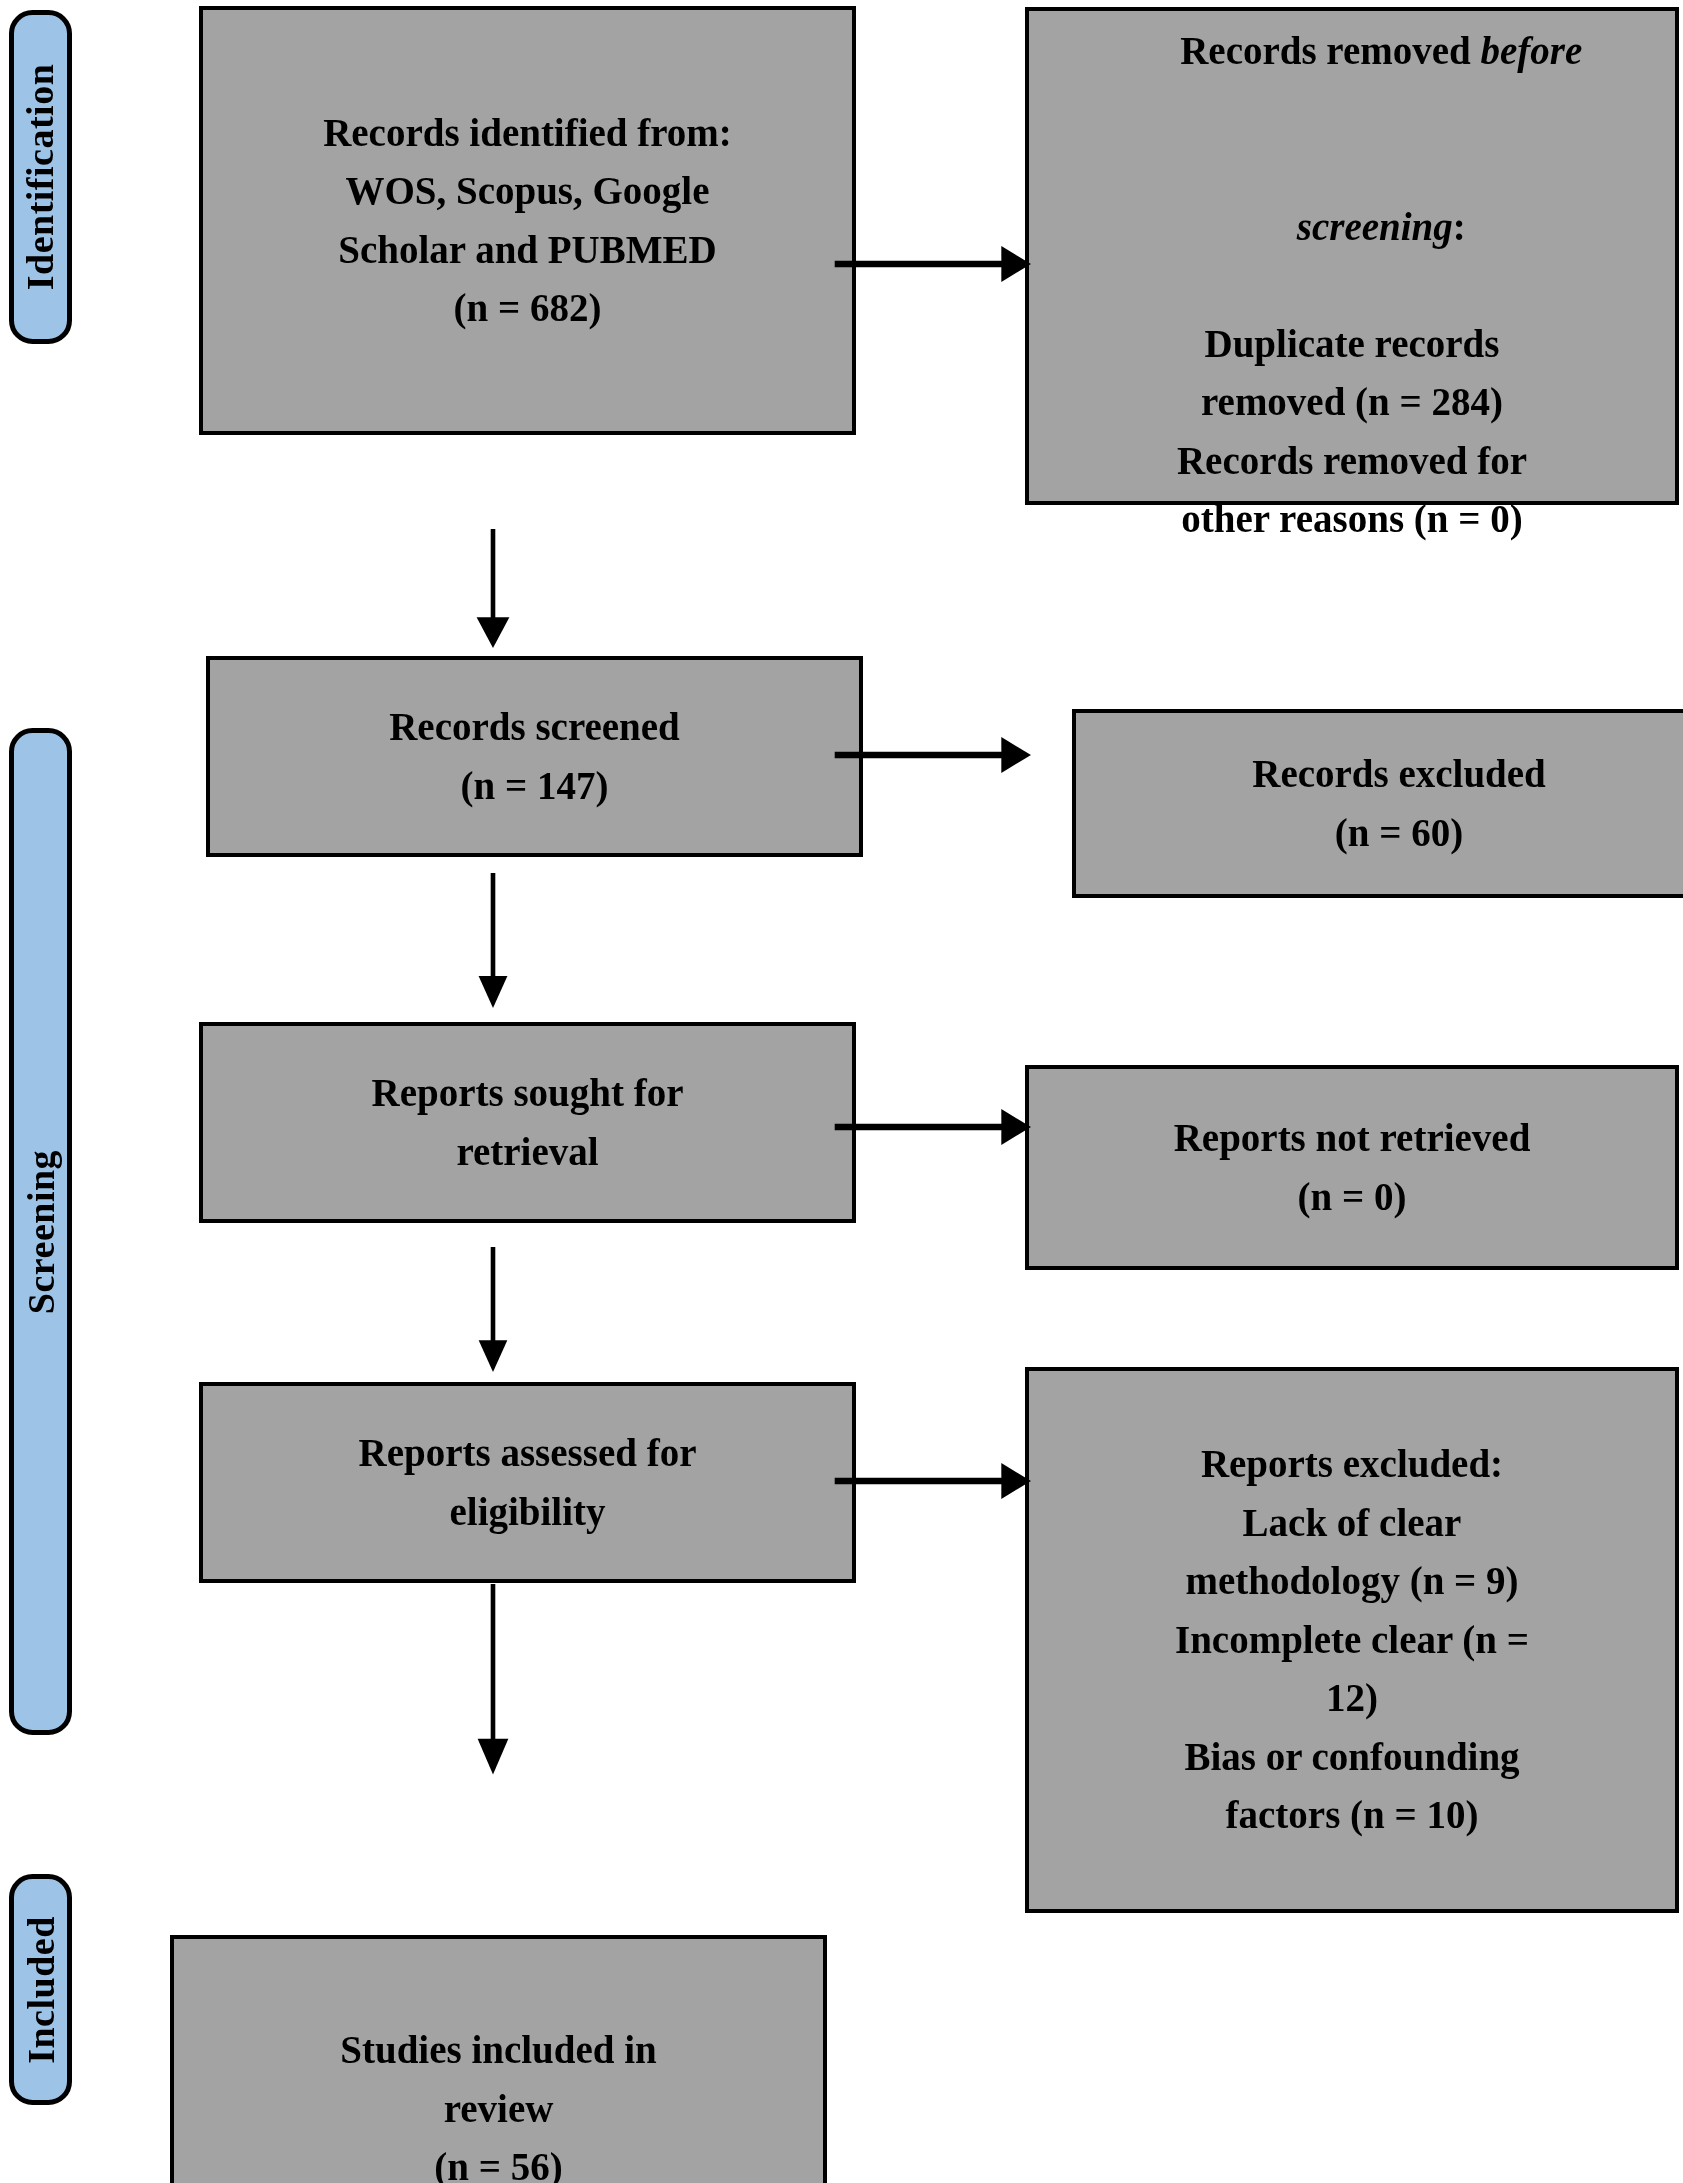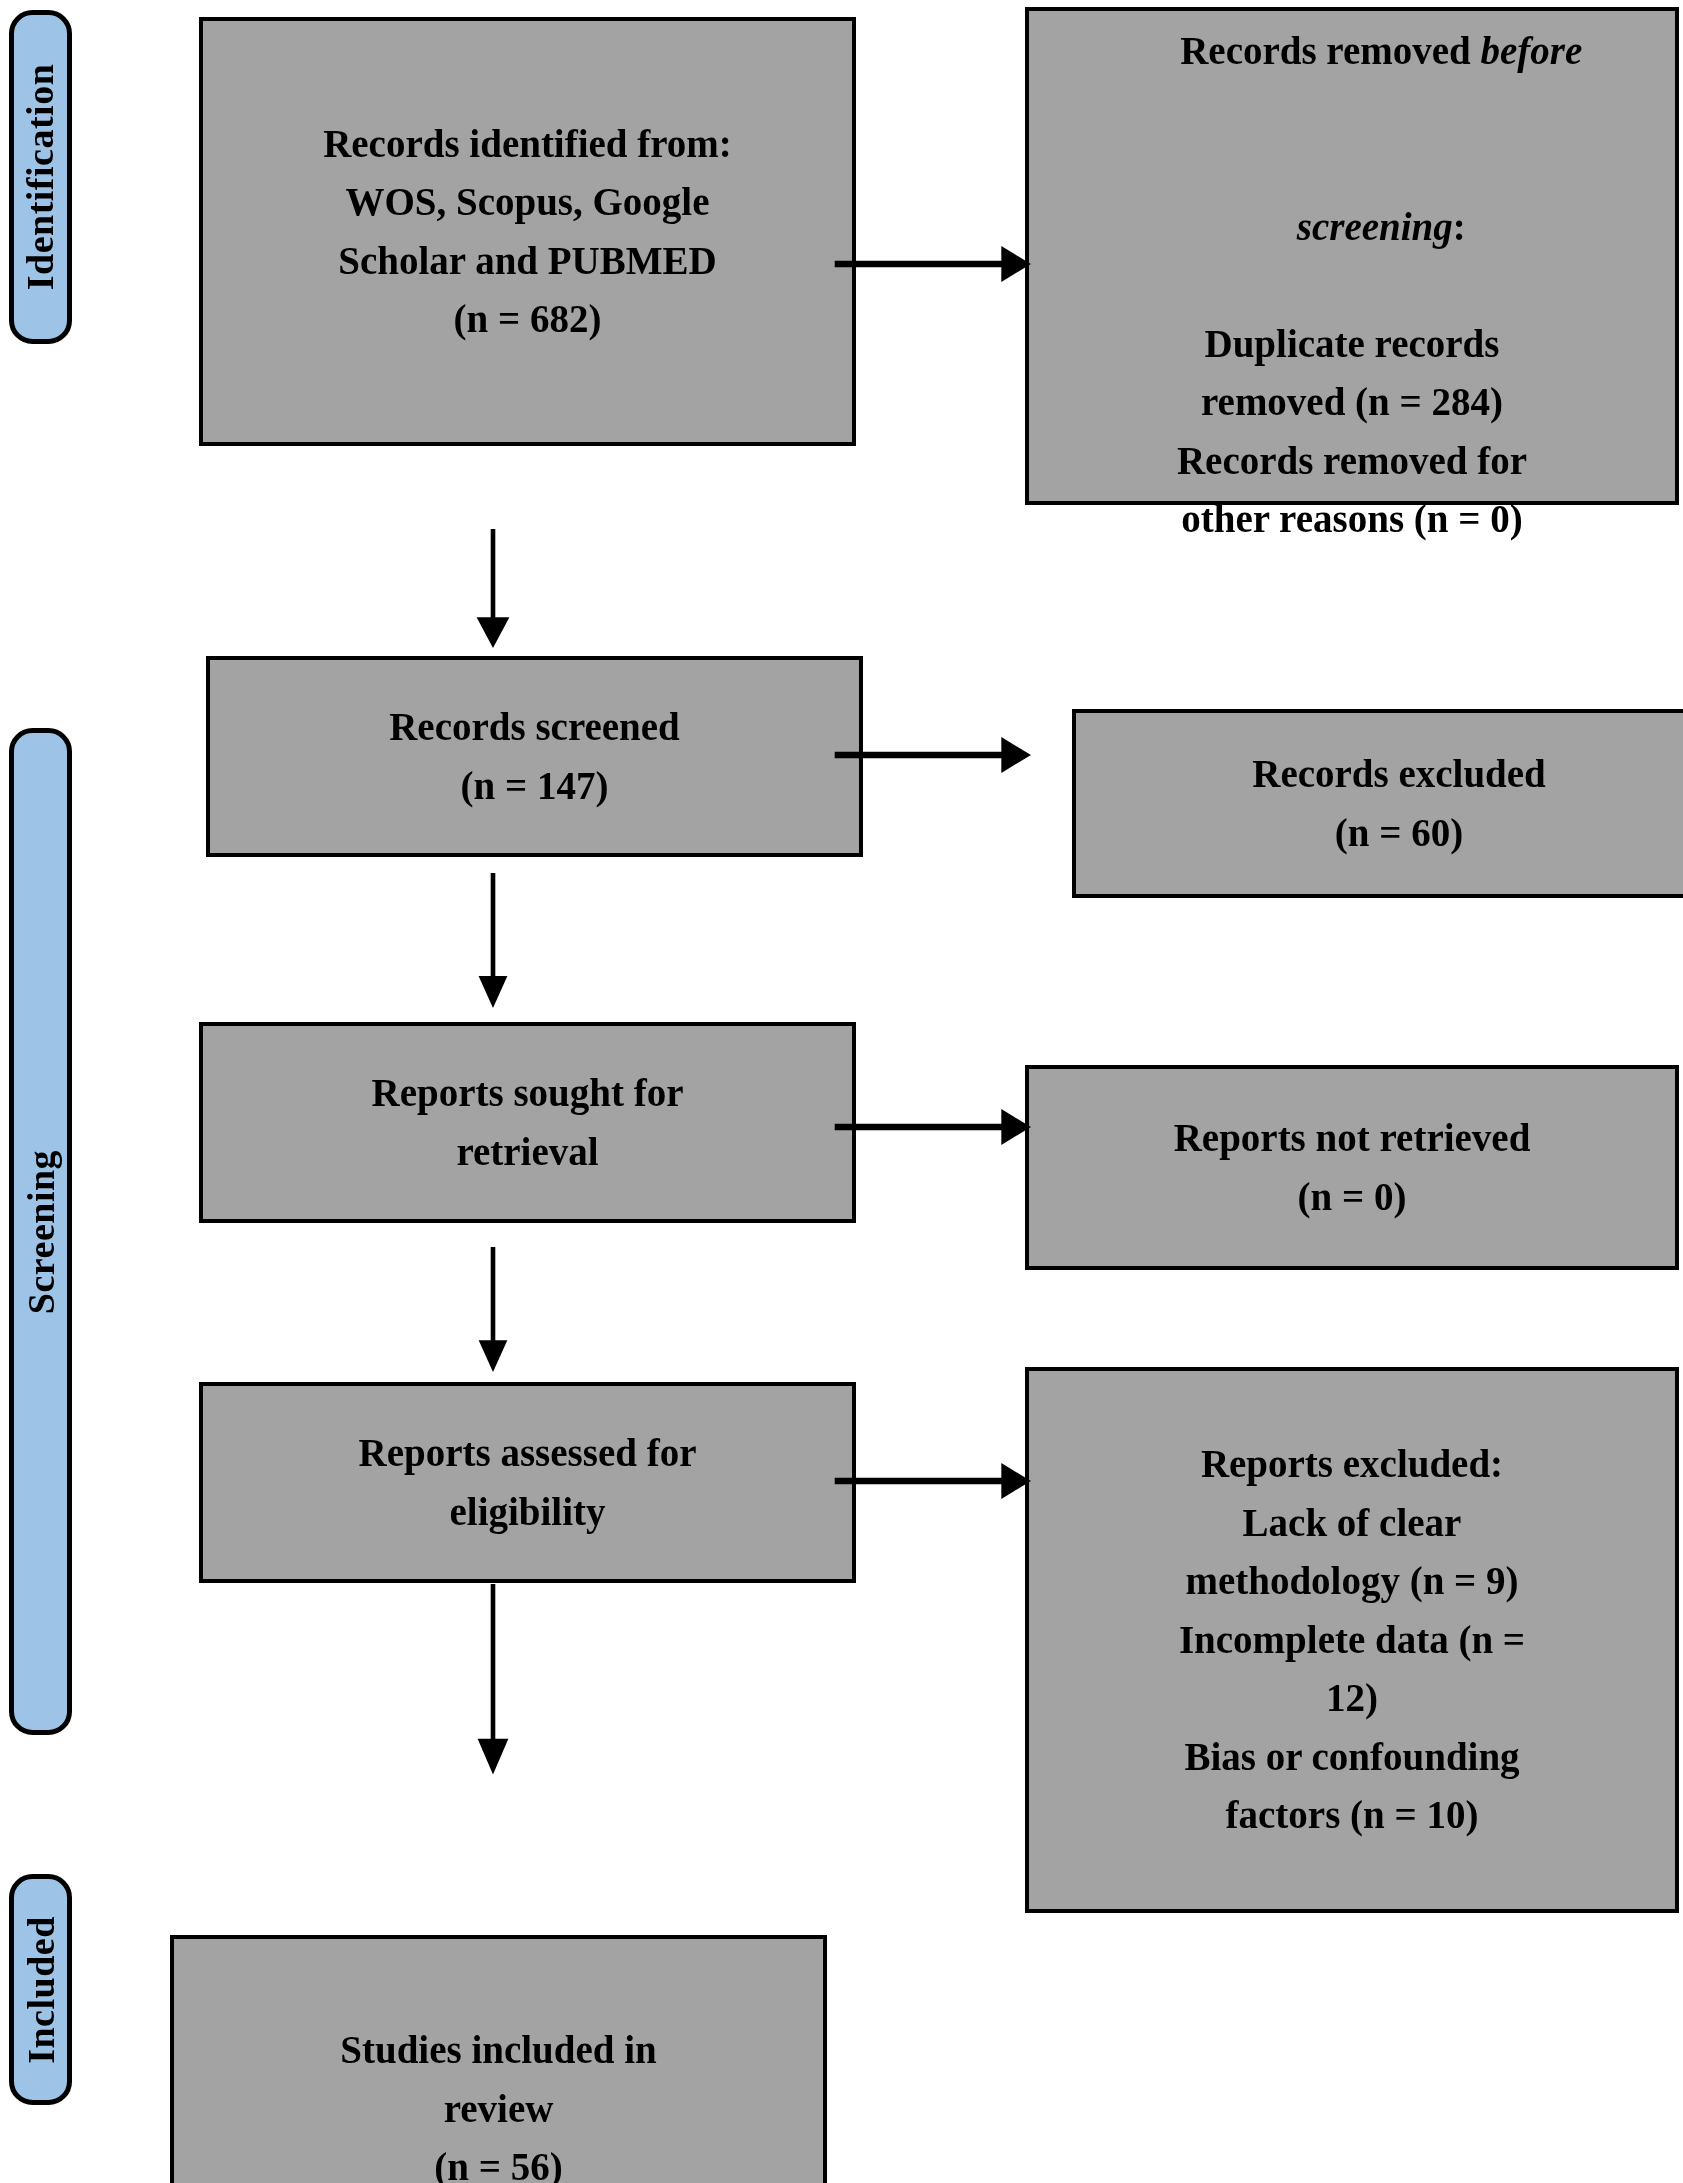--- a/index.html
+++ b/index.html
@@ -75,21 +75,21 @@
   </div>
 
   <div class="stage-pill" style="left:9.2px; top:728px; width:63px; height:1007px;">
     <span class="stage-label">Screening</span>
   </div>
 
   <div class="stage-pill" style="left:9.2px; top:1874px; width:63px; height:231px;">
     <span class="stage-label">Included</span>
   </div>
 
-  <div class="flow-box" style="left:199px; top:17px; width:657px; height:429px;">
+  <div class="flow-box" style="left:199px; top:6px; width:657px; height:429px;">
     <div class="line">Records identified from:</div>
     <div class="line">WOS, Scopus, Google</div>
     <div class="line">Scholar and PUBMED</div>
     <div class="line">(n = 682)</div>
   </div>
 
   <div class="flow-box" style="left:1025px; top:7.2px; width:654px; height:498px;">
     <div class="line mixed">
       <span>Records removed </span><em>before</em>
     </div>
@@ -166,21 +166,21 @@
 
   <div class="flow-box" style="left:199px; top:1382px; width:657px; height:201px;">
     <div class="line">Reports assessed for</div>
     <div class="line">eligibility</div>
   </div>
 
   <div class="flow-box" style="left:1025px; top:1367px; width:654px; height:546px;">
     <div class="line">Reports excluded:</div>
     <div class="line">Lack of clear</div>
     <div class="line">methodology (n = 9)</div>
-    <div class="line">Incomplete data (n =</div>
+    <div class="line">Incomplete clear (n =</div>
     <div class="line">12)</div>
     <div class="line">Bias or confounding</div>
     <div class="line">factors (n = 10)</div>
   </div>
 
   <div class="conn" style="left:832px; top:1458px; width:216px; height:46px;">
     <svg width="216" height="46" viewBox="0 0 420 90" aria-hidden="true">
       <line x1="4" y1="45" x2="338" y2="45" stroke="#000" stroke-width="13"></line>
       <polygon points="330,10 388,45 330,80" fill="#000"></polygon>
     </svg>

